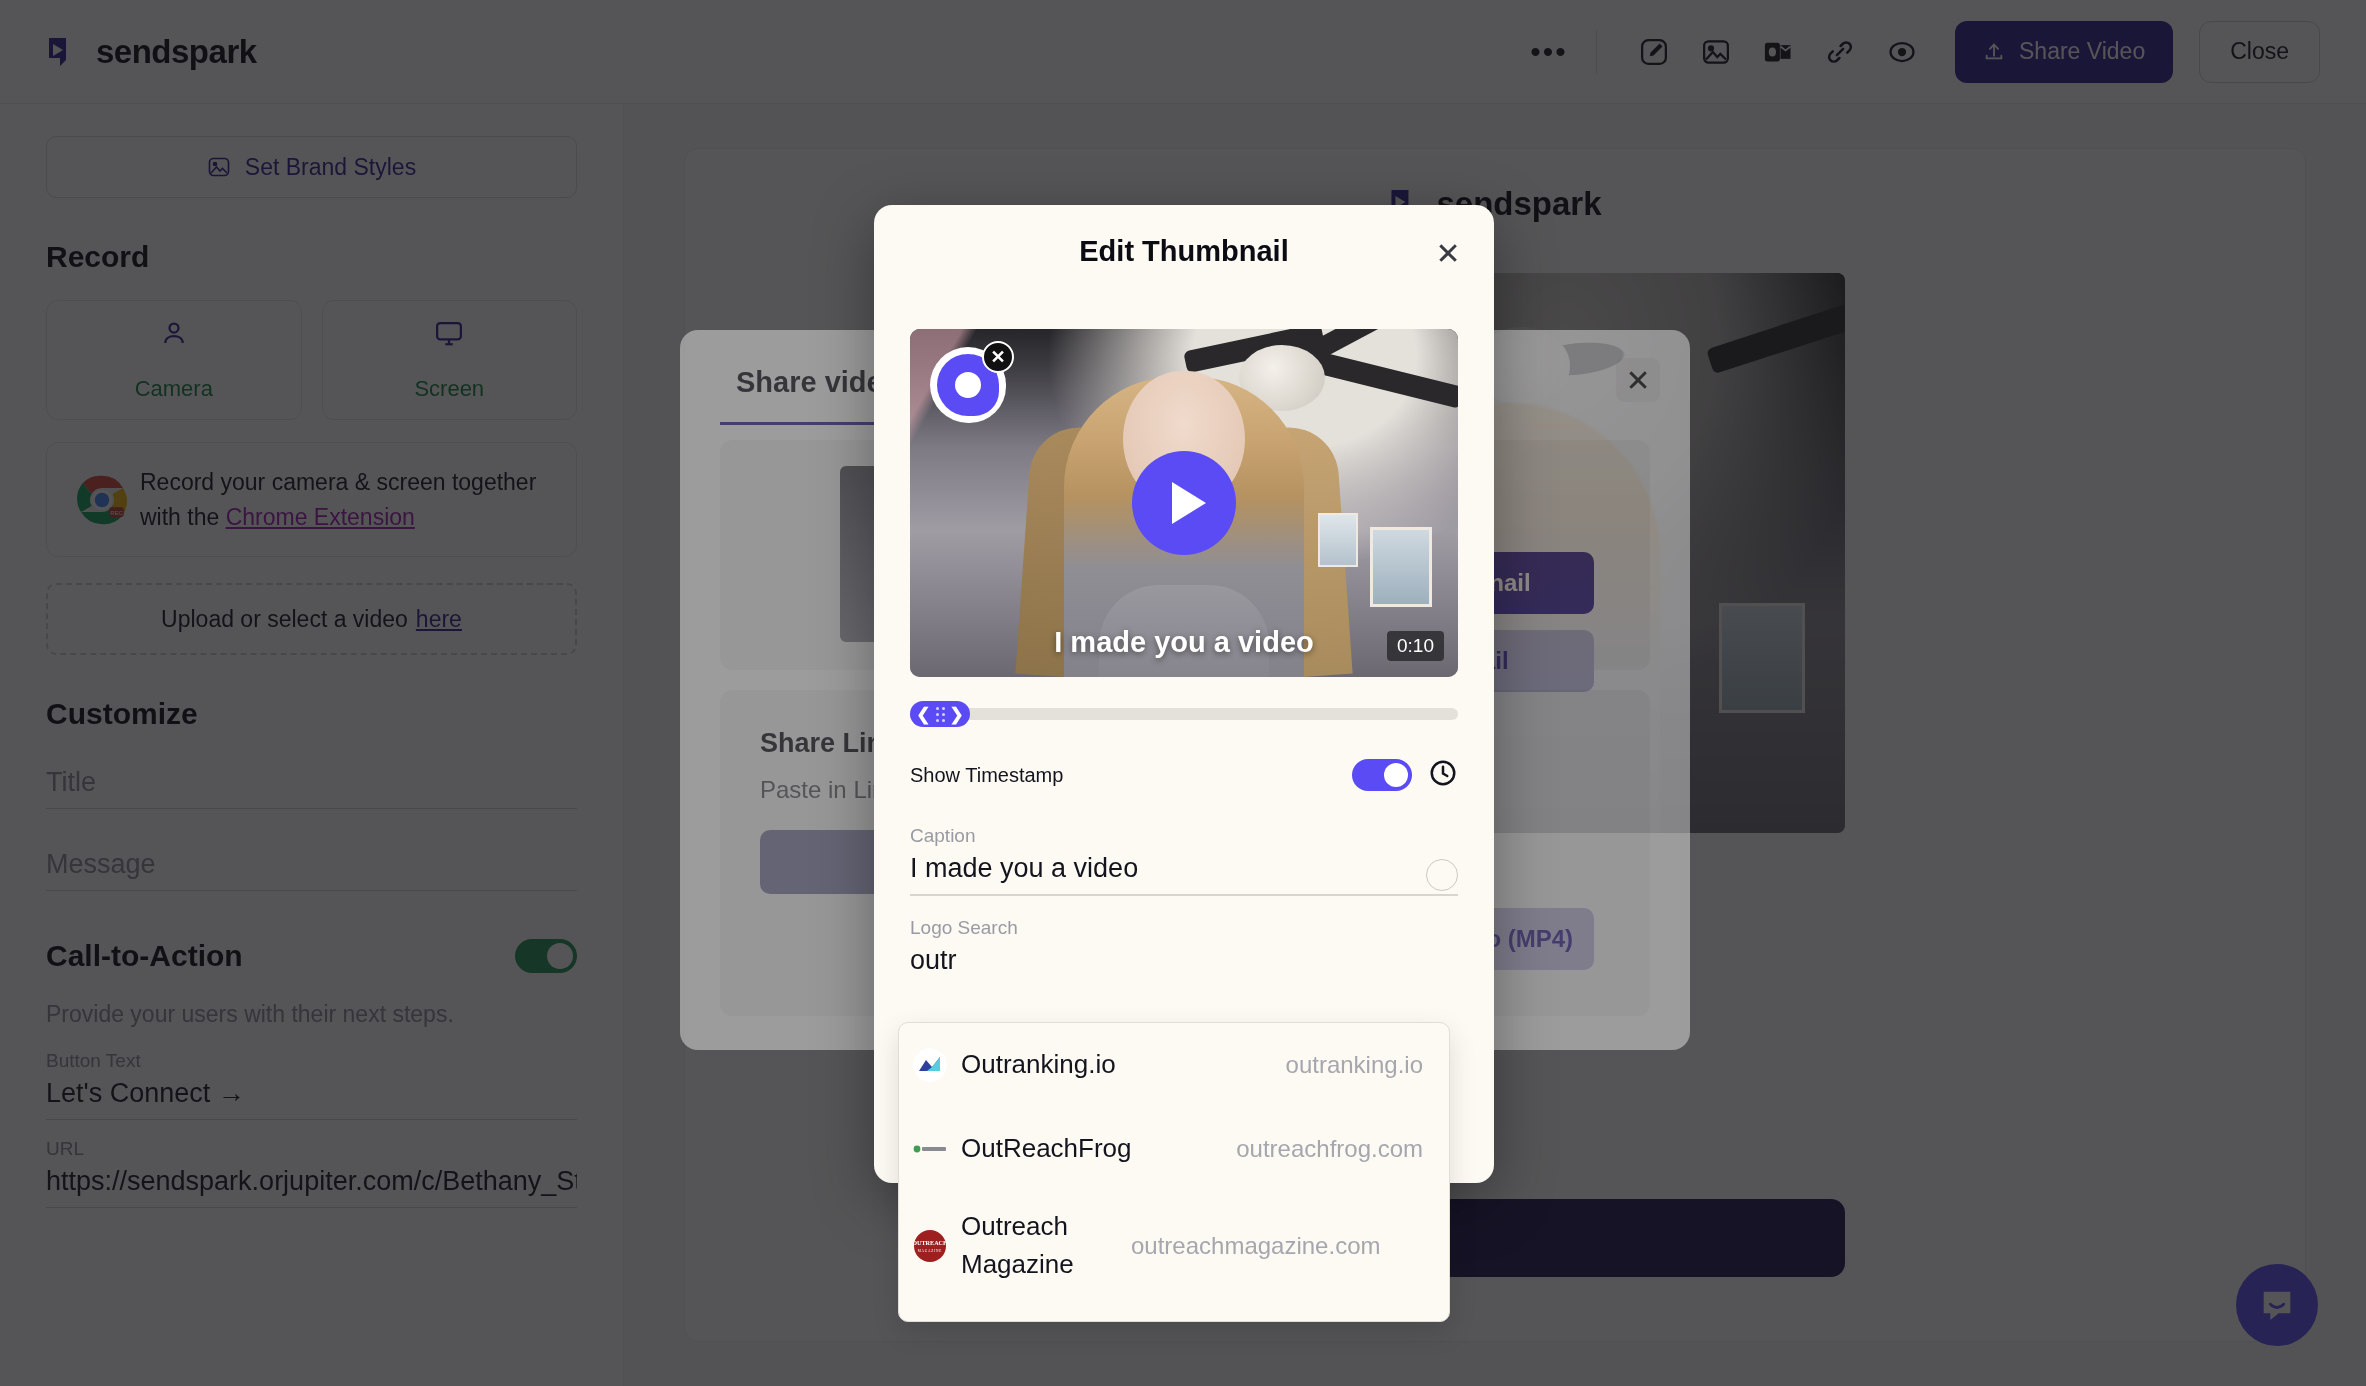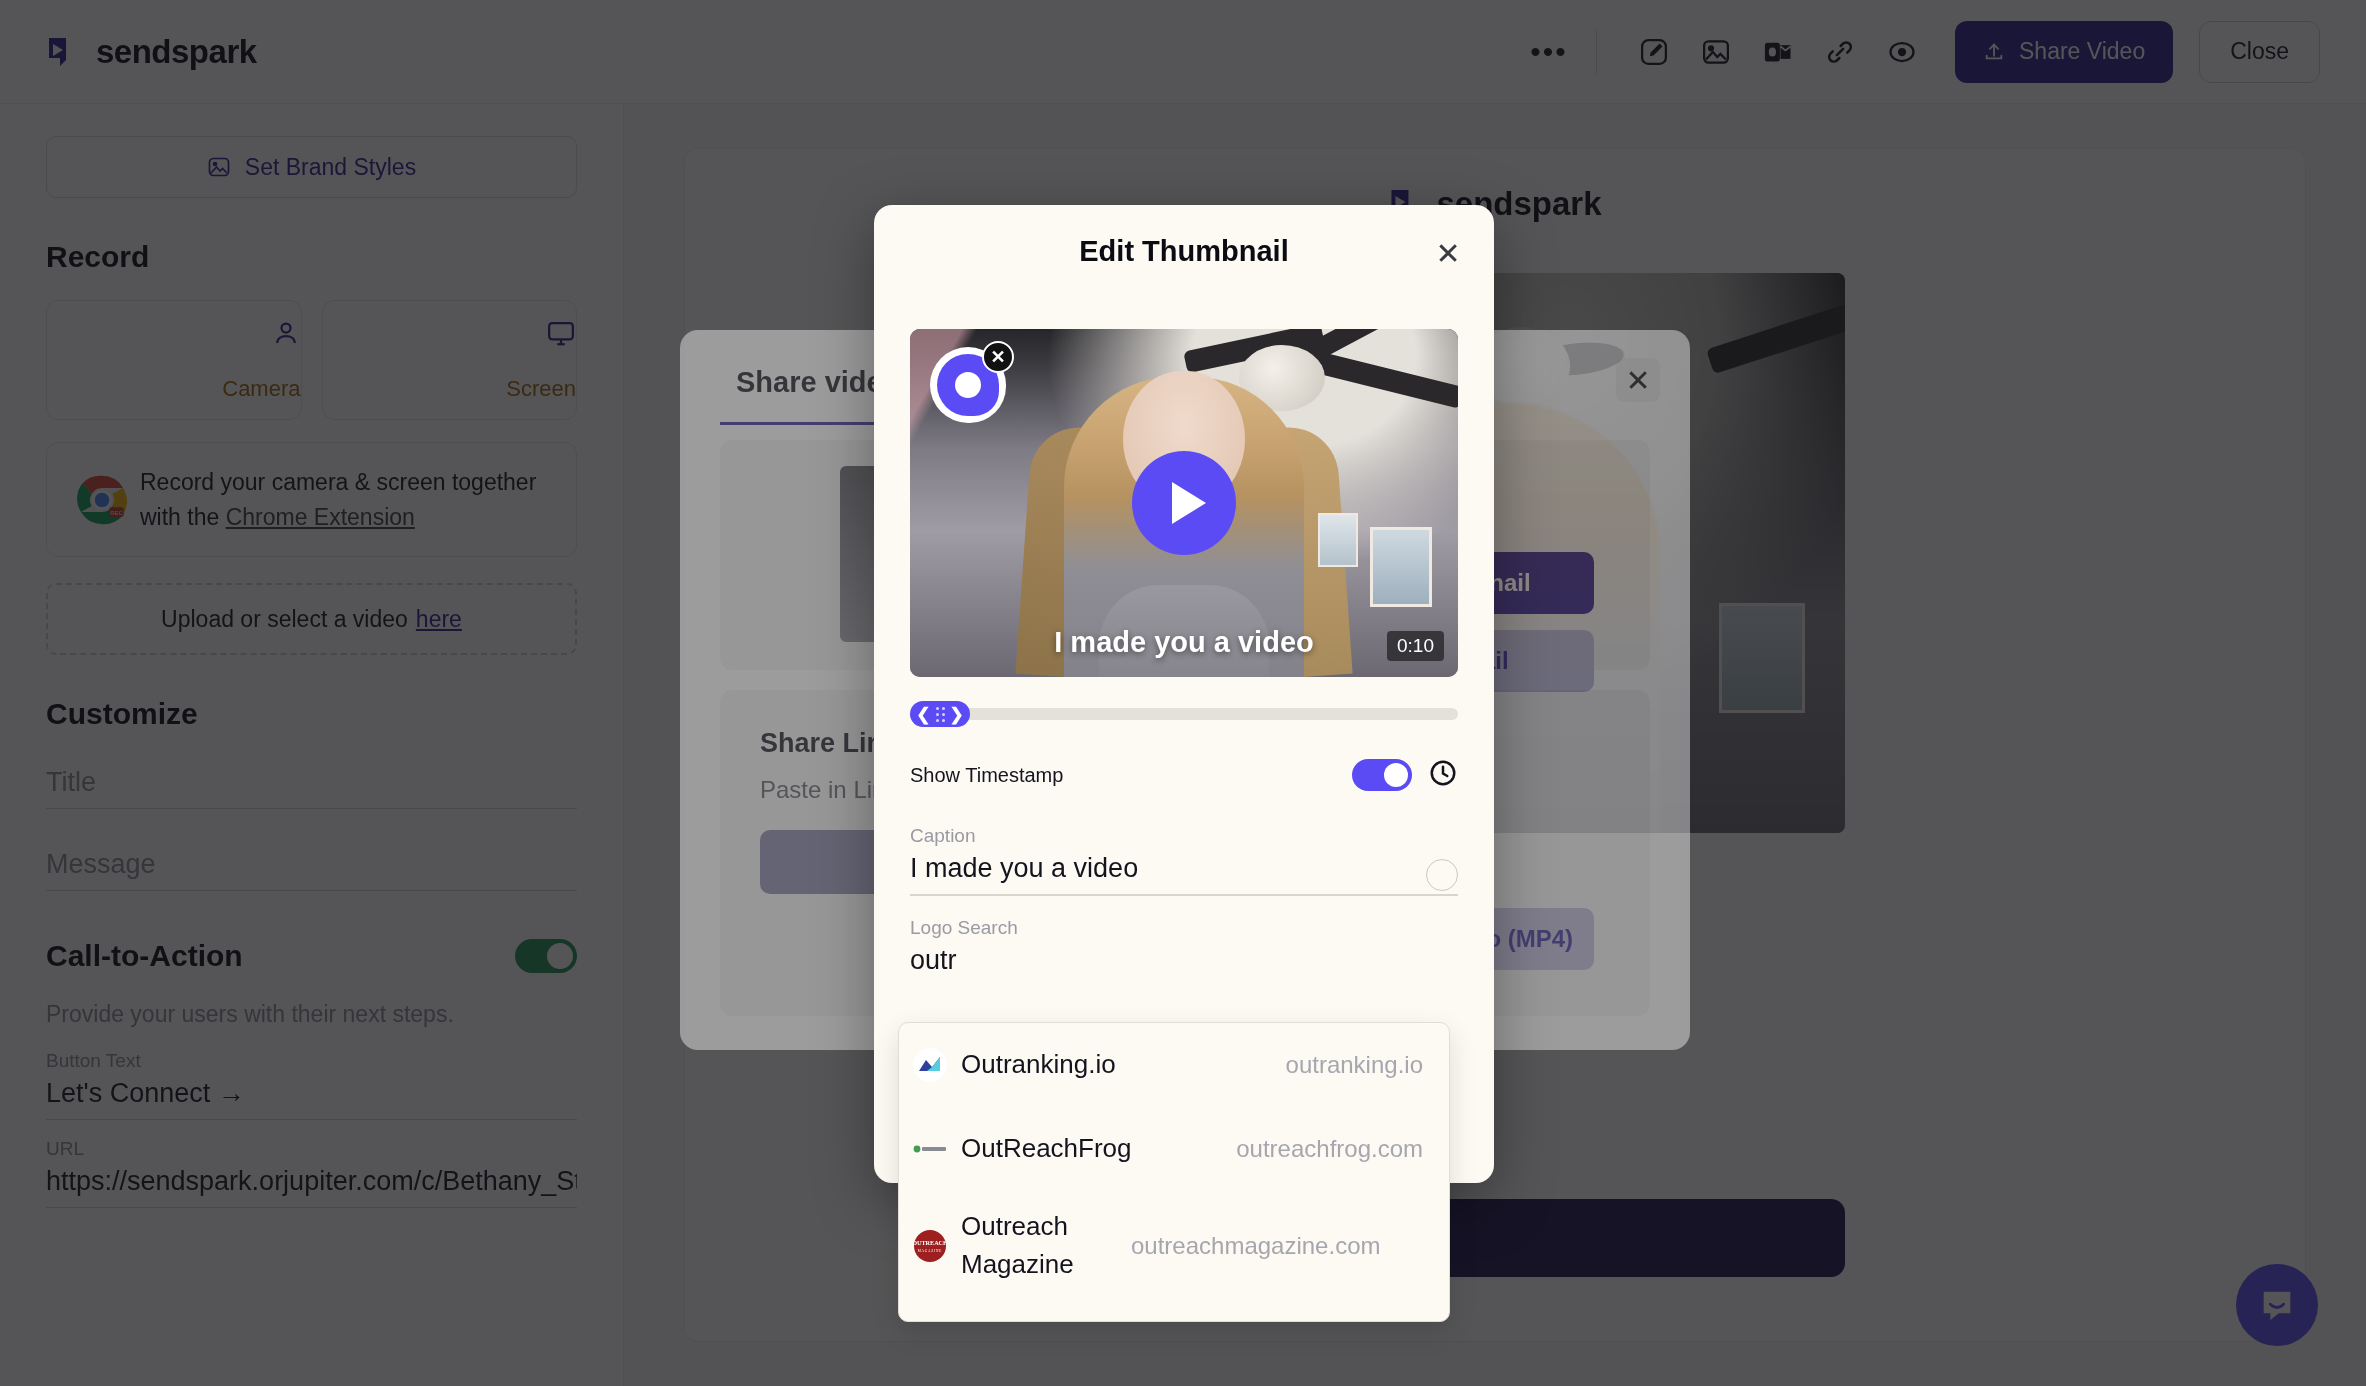--- a/index.html
+++ b/index.html
@@ -56,31 +56,31 @@
   }
   .brand-styles-btn {
     height: 62px; width: 100%; border: 1px solid #d8d8e0; border-radius: 10px;
     display: flex; align-items: center; justify-content: center; gap: 14px;
     color: #2d1f8f; font-size: 23px; cursor: pointer; background: #fff;
   }
   .section-h { font-size: 30px; font-weight: 700; color: #0b0b14; margin: 42px 0 0 0; }
   .record-row { display: flex; gap: 20px; margin-top: 26px; }
   .record-card {
     flex: 1; height: 120px; border: 1px solid #e4e4ea; border-radius: 12px;
-    display: flex; flex-direction: column; align-items: flex-end; justify-content: center;
-    gap: 28px; color: #a16207; cursor: pointer; background: #fff;
+    display: flex; flex-direction: column; align-items: center; justify-content: center;
+    gap: 28px; color: #15803d; cursor: pointer; background: #fff;
   }
   .record-card .lbl { font-size: 22px; }
   .ext-card {
     margin-top: 22px; border: 1px solid #e4e4ea; border-radius: 12px;
     display: flex; align-items: center; gap: 9px; padding: 22px 26px; background: #fff;
   }
   .chrome-ico { width: 58px; height: 58px; flex: 0 0 58px; }
   .ext-text { font-size: 23px; color: #14141e; line-height: 1.5; }
-  .ext-text a { color: #404040; text-decoration: underline; }
+  .ext-text a { color: #a21caf; text-decoration: underline; }
   .upload-box {
     margin-top: 26px; height: 72px; border: 2px dashed #cfcfd6; border-radius: 10px;
     display: flex; align-items: center; justify-content: center;
     font-size: 23px; color: #14141e; cursor: pointer;
   }
   .upload-box a { color: #2d1f8f; text-decoration: underline; margin-left: 8px; }
 
   .field { margin-top: 30px; }
   .field .flabel { font-size: 19px; color: #8b8b96; }
   .field .fval { font-size: 27px; color: #14141e; padding: 6px 0 10px 0; }

